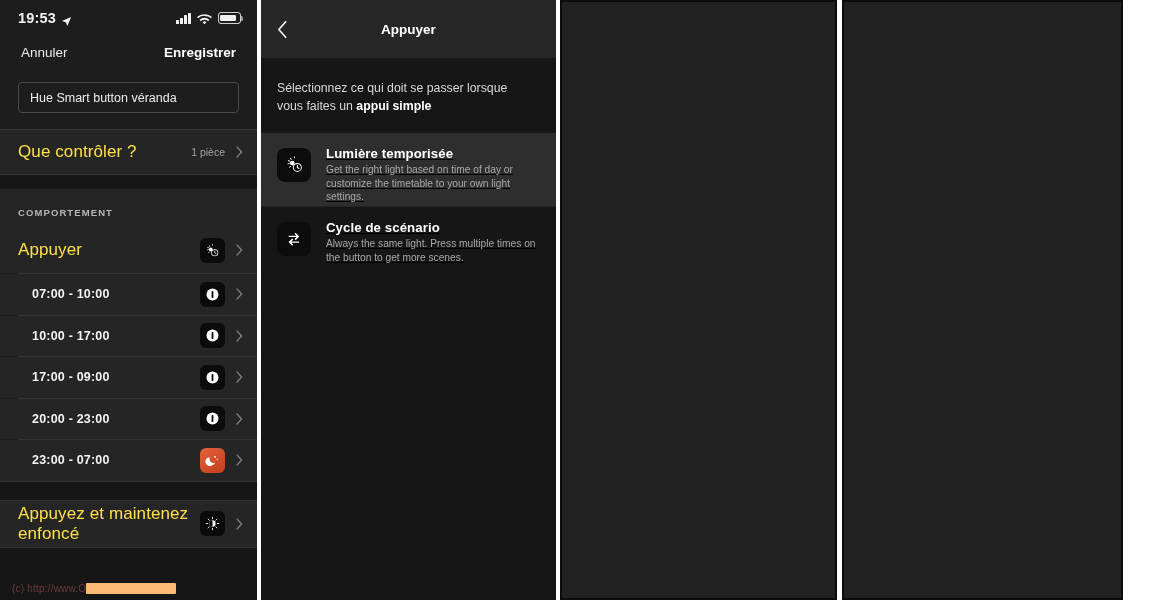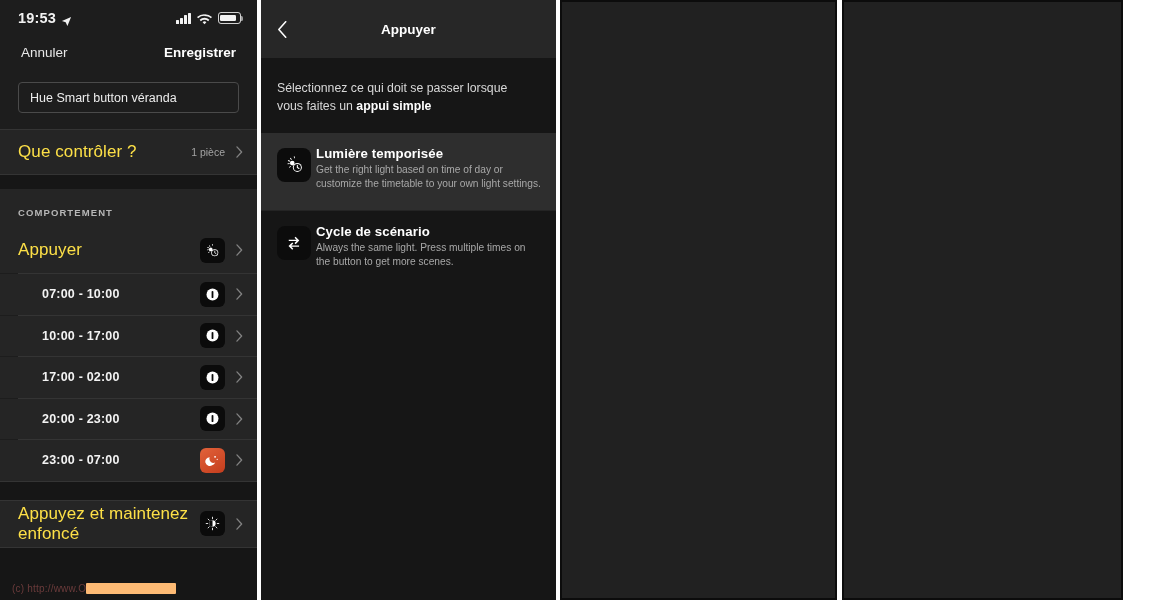--- a/index.html
+++ b/index.html
@@ -138,21 +138,21 @@
     width: 25px; height: 25px;
     border-radius: 6px;
     background: #0b0b0b;
     display: flex; align-items: center; justify-content: center;
     margin-right: 11px;
     flex: none;
   }
   .sq.orange { background: linear-gradient(145deg,#e2623a 0%,#c43d1d 100%); }
   .sq svg { display: block; }
 
-  .time-row { height: 40.5px; padding-left: 42px; }
+  .time-row { height: 40.5px; padding-left: 32px; }
   .time-label { font-size: 12.5px; font-weight: 700; color: #f3f3f3; flex: 1; letter-spacing: 0.2px; }
 
   
   .watermark {
     position: absolute;
     left: 12px; bottom: 6px;
     font-size: 10px;
     color: #6b3b3b;
     white-space: nowrap;
     letter-spacing: 0.2px;
@@ -188,22 +188,23 @@
     font-size: 12.3px;
     line-height: 1.45;
     color: #d8d8d8;
     background: #161616;
   }
   .p2-intro b { color: #ffffff; font-weight: 700; margin-top: 40px; }
 
   .opt {
     display: flex;
     align-items: flex-start;
-    gap: 5px;
-    padding: 13px 14px 20px 16px;
+    gap: 15px;
+    padding: 13px 14px 2px 16px;
+    text-decoration: underline;
   }
   .opt.selected { background: #2e2e2e; }
   .opt-icon {
     width: 34px; height: 34px;
     border-radius: 8px;
     background: #0c0c0c;
     display: flex; align-items: center; justify-content: center;
     flex: none;
     margin-top: 2px;
   }
@@ -336,21 +337,21 @@
         </span>
         <span class="chev">
           <svg viewBox="0 0 8 14" width="7" height="12">
               <path d="M1 1l5.5 6L1 13" fill="none" stroke="#cfcfcf" stroke-width="1.5" stroke-linecap="round" stroke-linejoin="round"></path>
             </svg>
         </span>
       </div>
       <div class="sep-inset"></div>
 
       <div class="row time-row">
-        <span class="time-label">17:00 - 02:00</span>
+        <span class="time-label">17:00 - 09:00</span>
         <span class="sq">
           <svg viewBox="0 0 20 20" width="15" height="15">
               <circle cx="10" cy="10" r="8" fill="#ffffff"></circle>
               <rect x="8.8" y="5.2" width="2.4" height="9.6" rx="1.2" fill="#0b0b0b"></rect>
             </svg>
         </span>
         <span class="chev">
           <svg viewBox="0 0 8 14" width="7" height="12">
               <path d="M1 1l5.5 6L1 13" fill="none" stroke="#cfcfcf" stroke-width="1.5" stroke-linecap="round" stroke-linejoin="round"></path>
             </svg>

